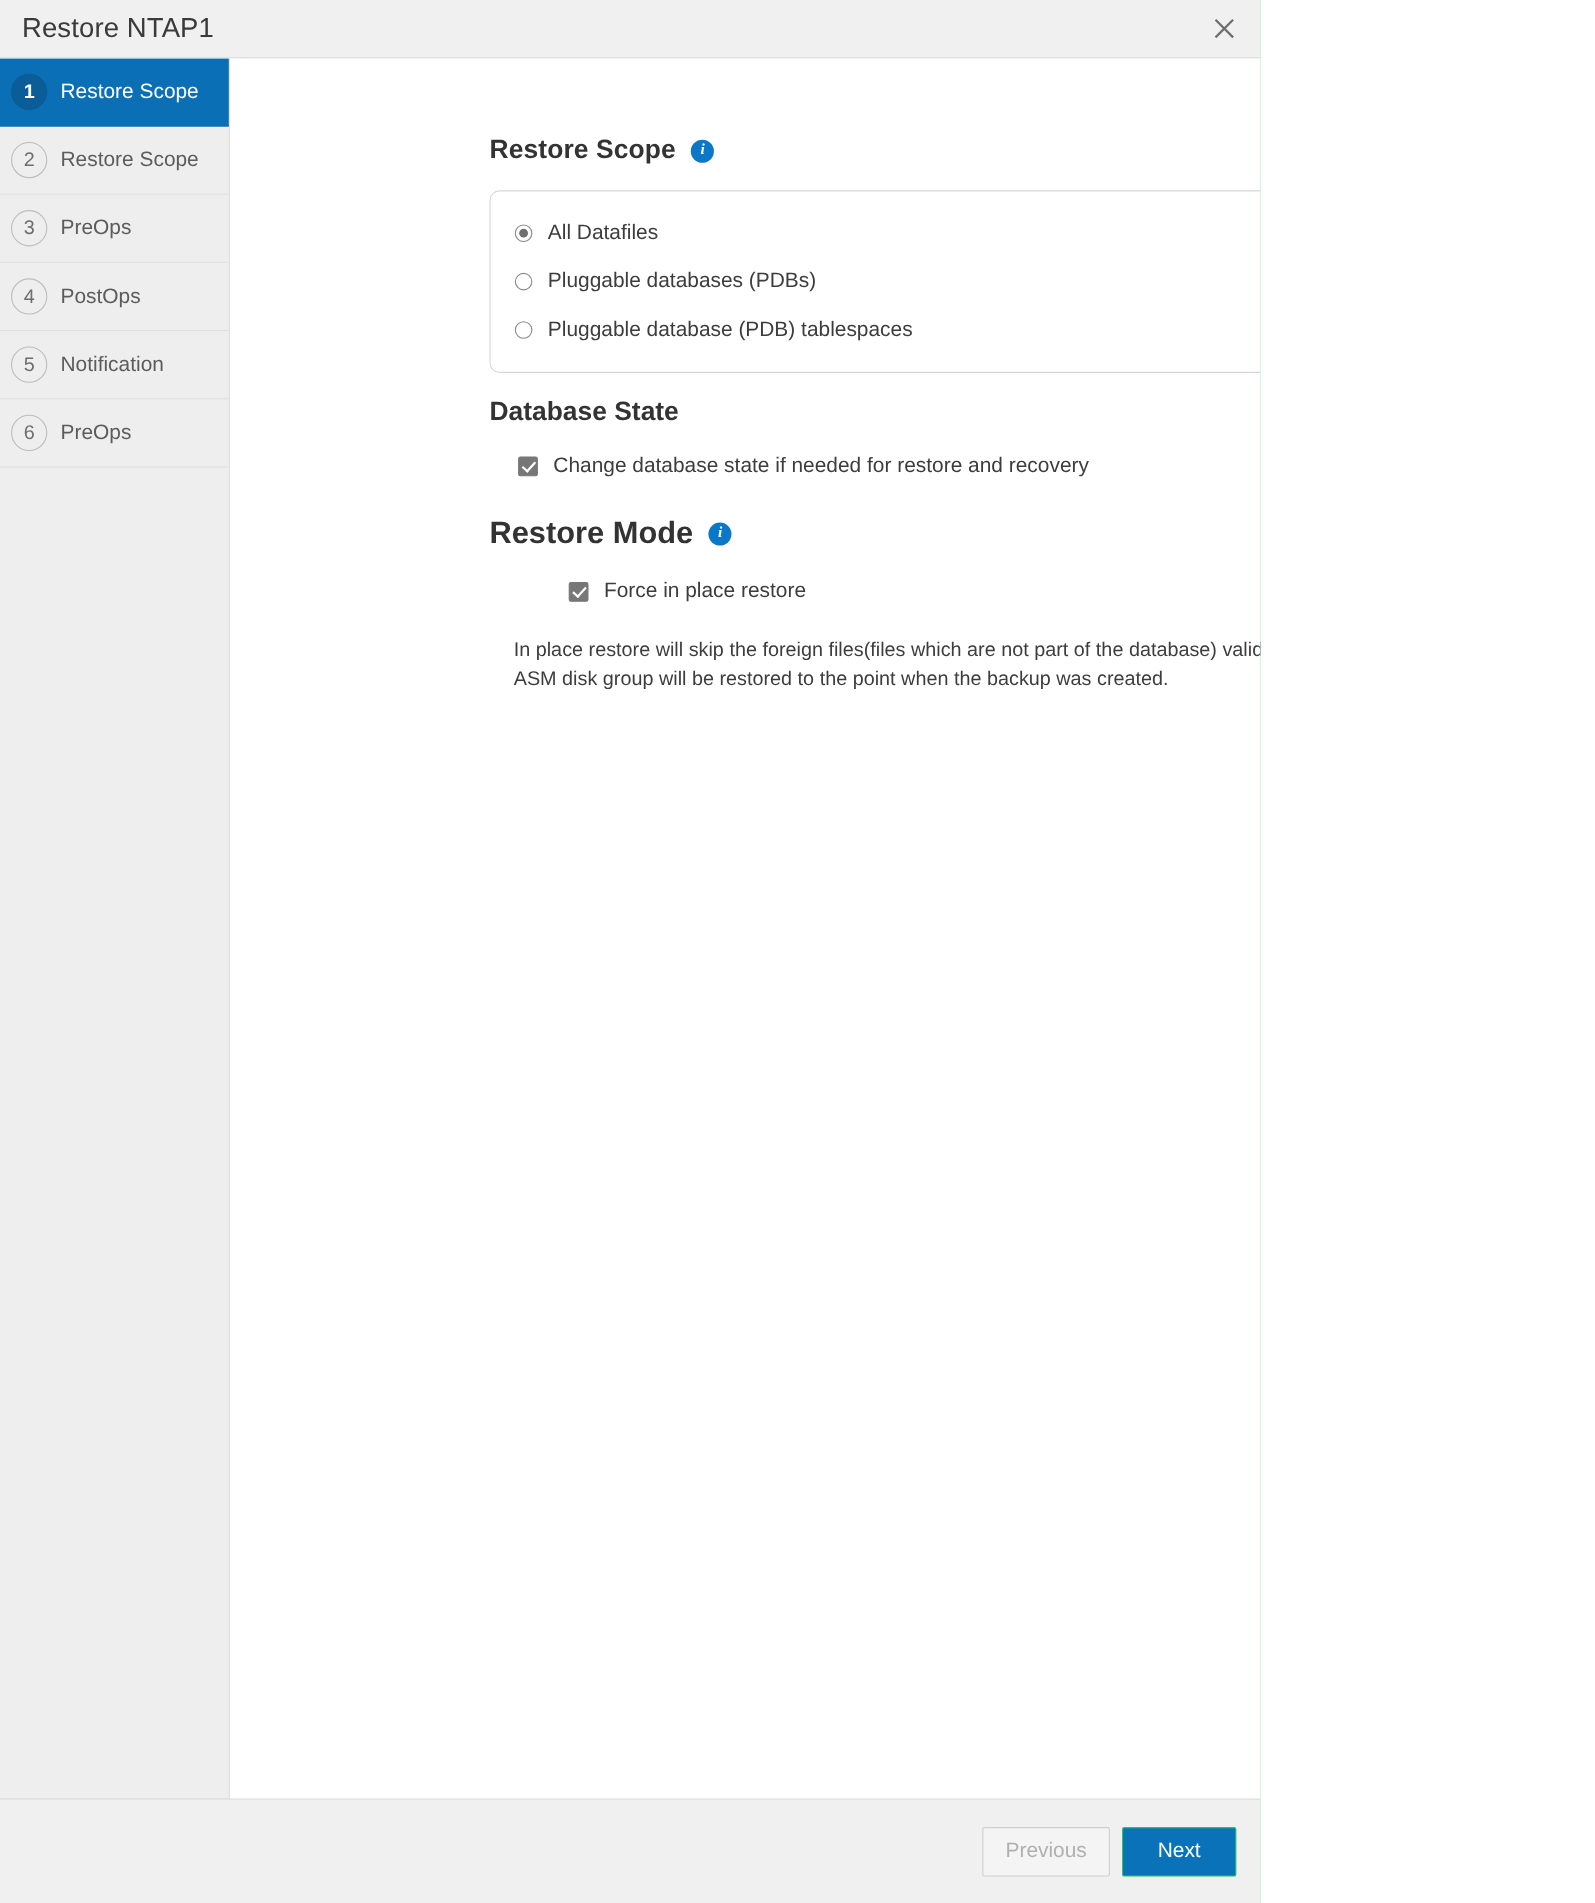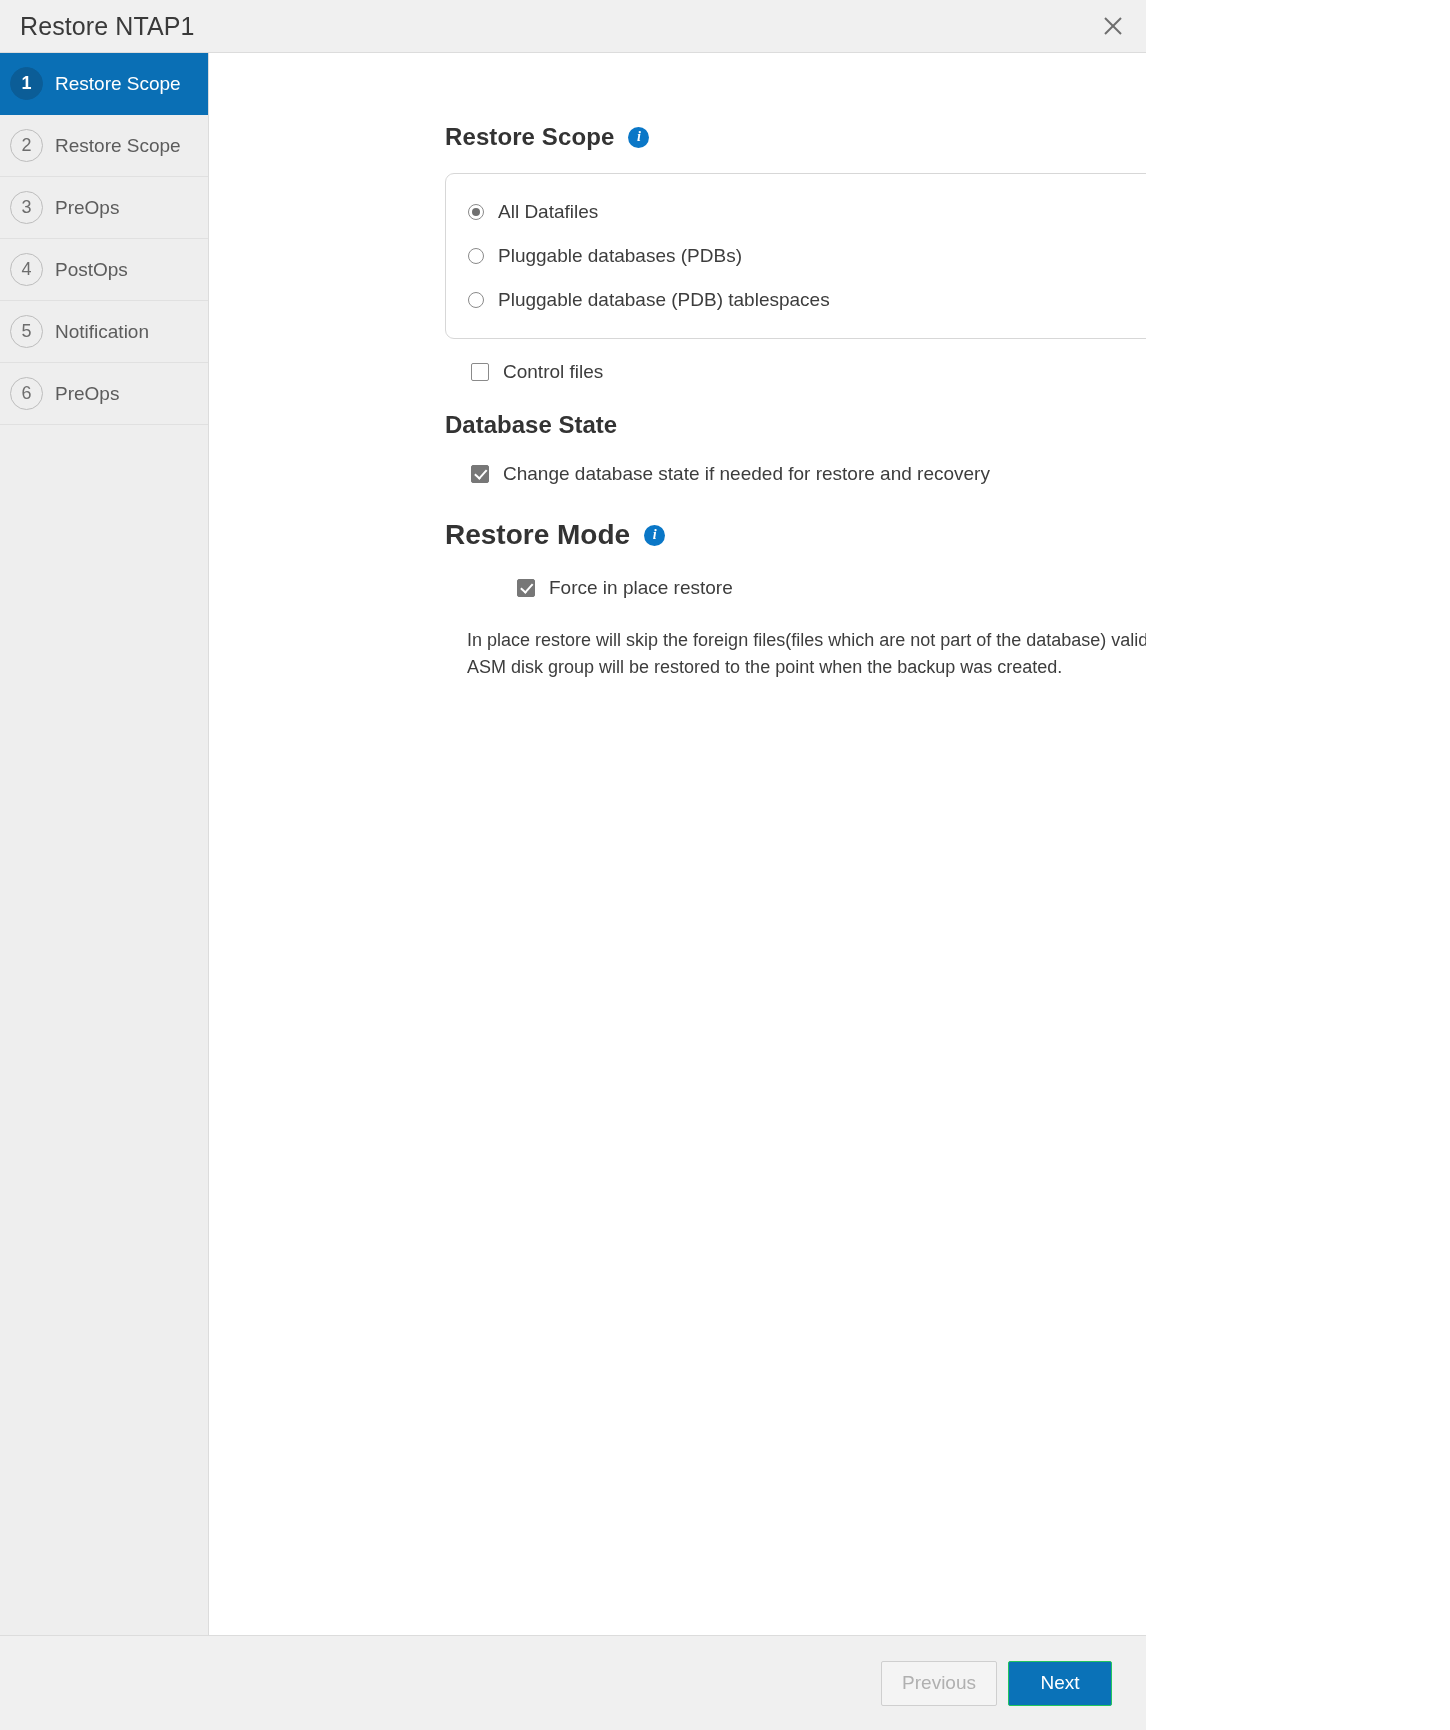--- a/index.html
+++ b/index.html
@@ -261,21 +261,21 @@
 
   
   .footer {
     height: 95px;
     min-height: 95px;
     background: #f0f0f0;
     border-top: 1px solid #dcdcdc;
     display: flex;
     align-items: center;
     justify-content: flex-end;
-    padding-right: 34px;
+    padding-right: 22px;
     gap: 11px;
   }
   .btn {
     height: 45px;
     min-width: 104px;
     font-size: 19px;
     font-family: "Liberation Sans", sans-serif;
     border-radius: 2px;
     padding: 0 20px;
     cursor: pointer;
@@ -359,24 +359,20 @@
         <div class="radio-row">
           <span class="radio"></span>
           <span class="radio-label">Pluggable databases (PDBs)</span>
         </div>
         <div class="radio-row">
           <span class="radio"></span>
           <span class="radio-label">Pluggable database (PDB) tablespaces</span>
         </div>
       </div>
 
-      <div class="check-row row-control-files">
-        <span class="checkbox"></span>
-        <span class="check-label">Control files</span>
-      </div>
 
       <h3 class="sub">Database State</h3>
 
       <div class="check-row row-db-state">
         <span class="checkbox checked"></span>
         <span class="check-label">Change database state if needed for restore and recovery</span>
       </div>
 
       <div class="restore-mode-head">
         <h3>Restore Mode</h3>

